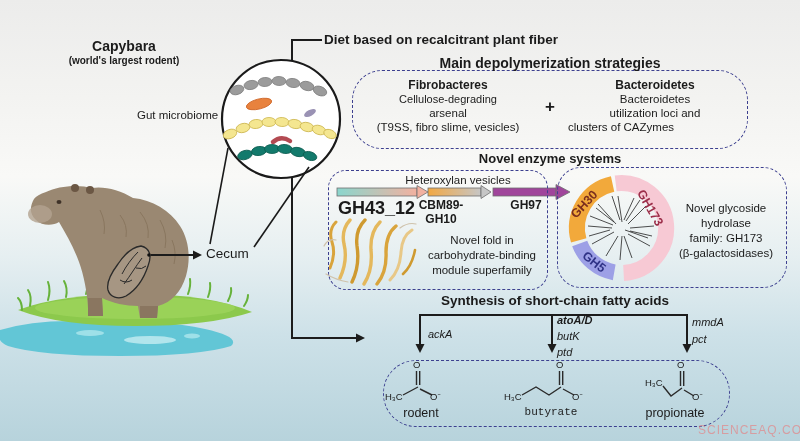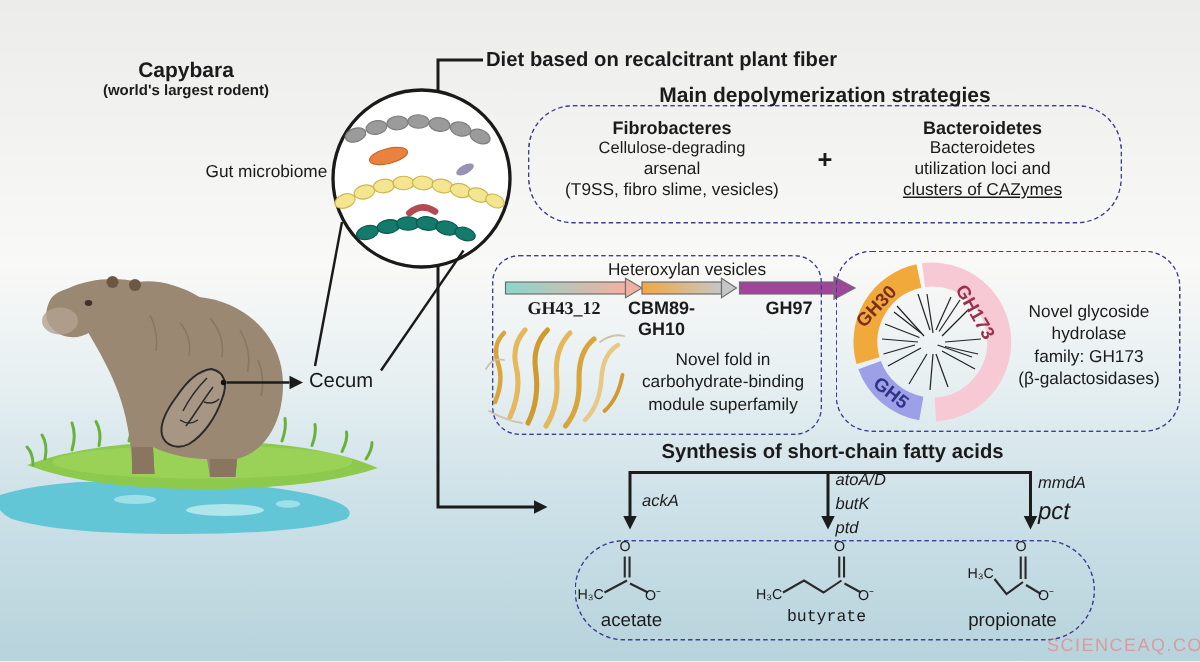--- a/index.html
+++ b/index.html
@@ -239,51 +239,52 @@
 
   <div class="txt ctr b" style="left:430px;top:55px;width:240px;font-size:14px;">Main depolymerization strategies</div>
   <div class="txt ctr b" style="left:368px;top:78px;width:160px;font-size:12px;">Fibrobacteres</div>
   <div class="txt ctr" style="left:363px;top:93px;width:170px;font-size:11px;">Cellulose-degrading</div>
   <div class="txt ctr" style="left:363px;top:107px;width:170px;font-size:11.5px;">arsenal</div>
   <div class="txt ctr" style="left:358px;top:121px;width:180px;font-size:11.5px;">(T9SS, fibro slime, vesicles)</div>
   <div class="txt b" style="left:545px;top:97px;font-size:17px;">+</div>
   <div class="txt ctr b" style="left:575px;top:78px;width:160px;font-size:12px;">Bacteroidetes</div>
   <div class="txt ctr" style="left:575px;top:93px;width:160px;font-size:11.5px;">Bacteroidetes</div>
   <div class="txt ctr" style="left:575px;top:107px;width:160px;font-size:11.5px;">utilization loci and</div>
-  <div class="txt ctr" style="left:575px;top:121px;width:160px;font-size:11.5px;text-decoration:underline;">clusters of CAZymes</div>
-
+  <div class="txt ctr" style="left:541px;top:121px;width:160px;font-size:11.5px;">clusters of CAZymes</div>
+
+  <div class="txt ctr b" style="left:460px;top:151px;width:180px;font-size:13px;">Novel enzyme systems</div>
   <div class="txt ctr" style="left:388px;top:174px;width:140px;font-size:11.5px;">Heteroxylan vesicles</div>
-  <div class="txt ctr b" style="left:338px;top:198px;width:76px;font-size:12px;font-family:Liberation Serif, serif;">GH43_12</div>
+  <div class="txt ctr b" style="left:338px;top:198px;width:76px;font-size:18px;">GH43_12</div>
   <div class="txt ctr b" style="left:407px;top:198px;width:68px;font-size:12px;">CBM89-</div>
   <div class="txt ctr b" style="left:407px;top:212px;width:68px;font-size:12px;">GH10</div>
   <div class="txt ctr b" style="left:496px;top:198px;width:60px;font-size:12px;">GH97</div>
   <div class="txt ctr" style="left:417px;top:234px;width:130px;font-size:11.5px;">Novel fold in</div>
   <div class="txt ctr" style="left:417px;top:249px;width:130px;font-size:11.5px;">carbohydrate-binding</div>
   <div class="txt ctr" style="left:417px;top:264px;width:130px;font-size:11.5px;">module superfamily</div>
   <div class="txt ctr" style="left:656px;top:202px;width:140px;font-size:11.5px;">Novel glycoside</div>
   <div class="txt ctr" style="left:656px;top:217px;width:140px;font-size:11.5px;">hydrolase</div>
   <div class="txt ctr" style="left:656px;top:232px;width:140px;font-size:11.5px;">family: GH173</div>
   <div class="txt ctr" style="left:656px;top:247px;width:140px;font-size:11.5px;">(β-galactosidases)</div>
 
   <div class="txt ctr b" style="left:430px;top:293px;width:250px;font-size:13.5px;">Synthesis of short-chain fatty acids</div>
   <div class="txt it" style="left:428px;top:328px;font-size:11px;">ackA</div>
-  <div class="txt it" style="left:557px;top:314px;font-size:11px;">atoA/D</div>
+  <div class="txt it" style="left:557px;top:314px;font-size:11px;font-weight:bold;">atoA/D</div>
   <div class="txt it" style="left:557px;top:330px;font-size:11px;">butK</div>
   <div class="txt it" style="left:557px;top:346px;font-size:11px;">ptd</div>
   <div class="txt it" style="left:692px;top:316px;font-size:11px;">mmdA</div>
-  <div class="txt it" style="left:692px;top:333px;font-size:16px;">pct</div>
+  <div class="txt it" style="left:692px;top:333px;font-size:11px;">pct</div>
 
   <div class="txt" style="left:385px;top:391px;font-size:9.5px;">H₃C</div>
   <div class="txt" style="left:413px;top:359px;font-size:9.5px;">O</div>
   <div class="txt" style="left:430px;top:390px;font-size:9.5px;">O⁻</div>
   <div class="txt" style="left:504px;top:391px;font-size:9.5px;">H₃C</div>
   <div class="txt" style="left:556px;top:359px;font-size:9.5px;">O</div>
   <div class="txt" style="left:572px;top:390px;font-size:9.5px;">O⁻</div>
   <div class="txt" style="left:645px;top:377px;font-size:9.5px;">H₃C</div>
   <div class="txt" style="left:677px;top:359px;font-size:9.5px;">O</div>
   <div class="txt" style="left:692px;top:390px;font-size:9.5px;">O⁻</div>
 
-  <div class="txt ctr" style="left:381px;top:406px;width:80px;font-size:12.5px;">acetate</div>
+  <div class="txt ctr" style="left:381px;top:406px;width:80px;font-size:12.5px;">rodent</div>
   <div class="txt ctr" style="left:511px;top:406px;width:80px;font-size:11px;font-family:Liberation Mono, monospace;">butyrate</div>
   <div class="txt ctr" style="left:635px;top:406px;width:80px;font-size:12.5px;">propionate</div>
 
   <div class="wm" style="left:698px;top:423px;">SCIENCEAQ.COM</div>
 </div>
 
 </body></html>

